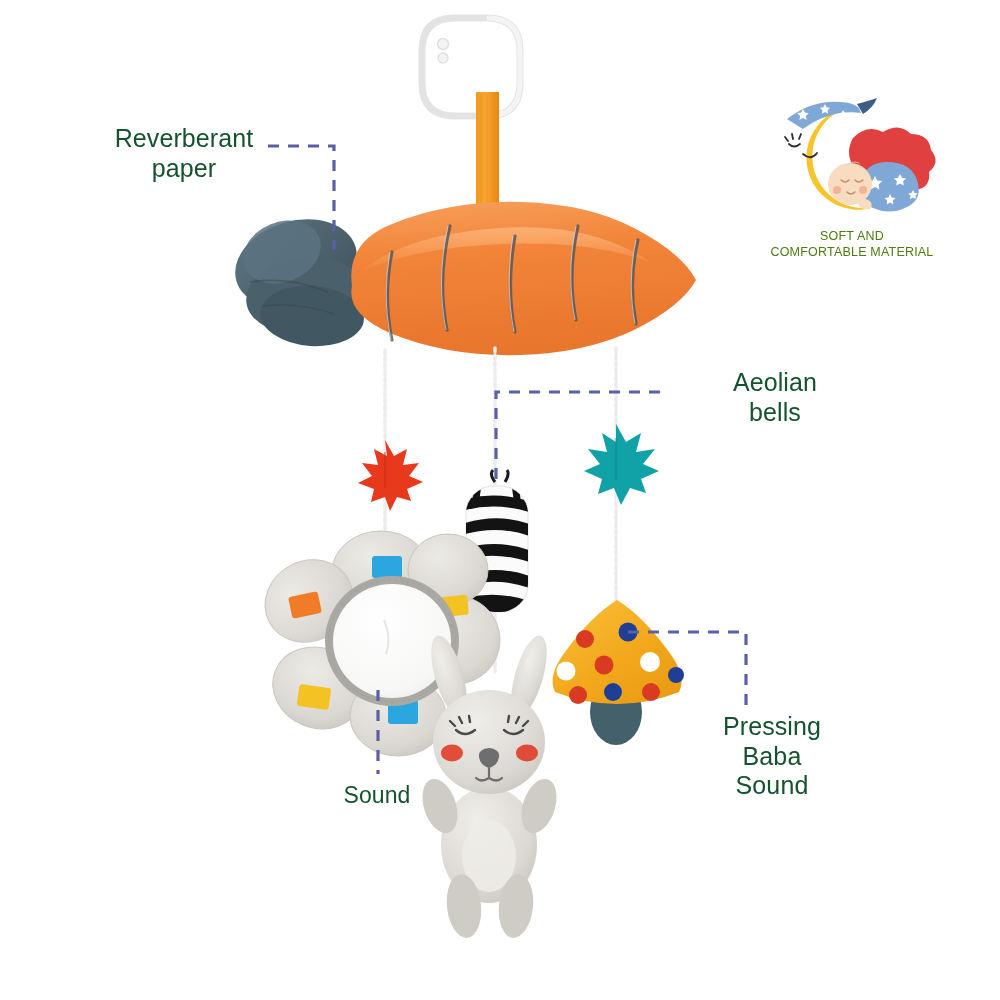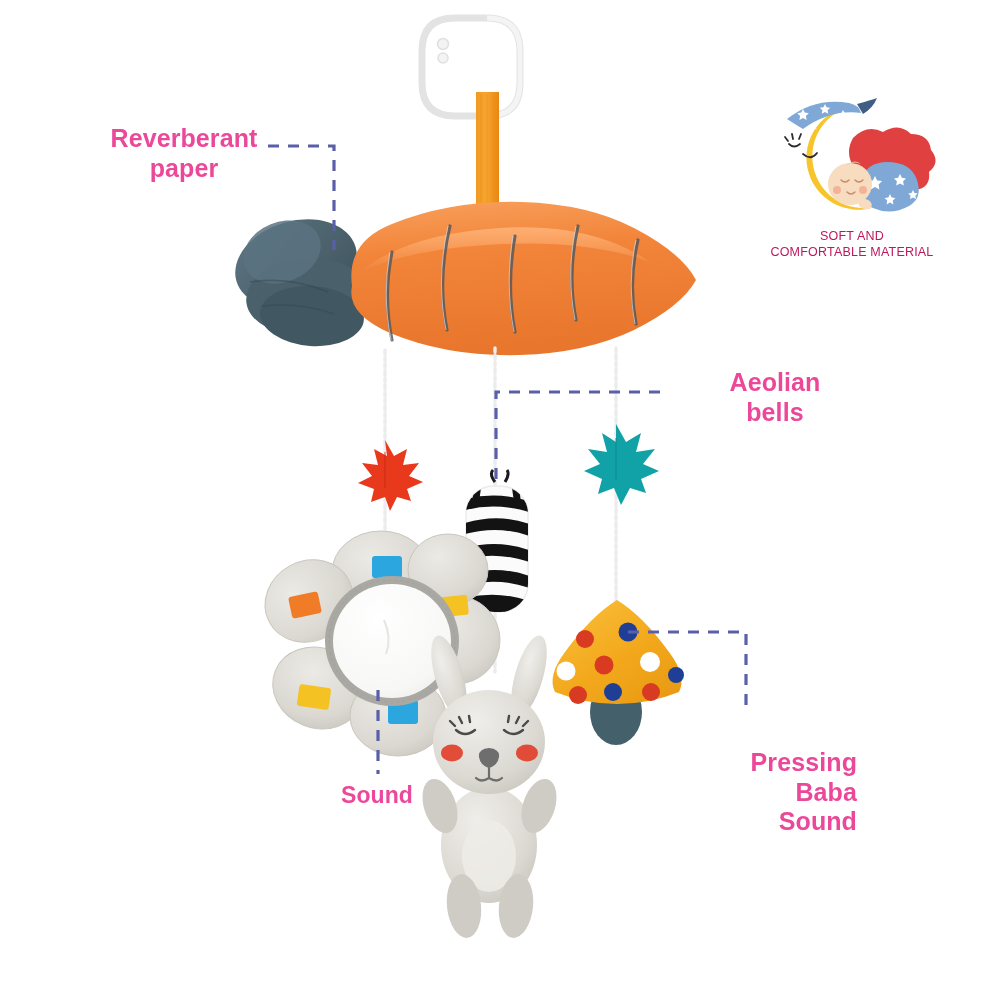--- a/index.html
+++ b/index.html
@@ -15,45 +15,44 @@
   #stage {
     position: relative;
     width: 1000px;
     height: 1000px;
     background: #ffffff;
     overflow: hidden;
   }
   
   .anno {
     position: absolute;
-    color: #ec4899;
-    font-weight: bold;
+    color: #14532d;
+    font-weight: normal;
     line-height: 1.18;
     letter-spacing: .1px;
     white-space: pre-line;
   }
   #label-reverberant {
     left: 104px; top: 124px;
     width: 160px;
     text-align: center;
     font-size: 25px;
   }
   #label-aeolian {
     left: 668px; top: 368px;
     width: 150px;
     text-align: center;
     font-size: 25px;
     margin-left: 32px;
   }
   #label-pressing {
     left: 687px; top: 712px;
     width: 170px;
-    text-align: right;
+    text-align: center;
     font-size: 25px;
-    margin-top: 36px;
   }
   #label-mirror {
     left: 312px; top: 782px;
     width: 130px;
     text-align: center;
     font-size: 23px;
   }
   
   #leaders {
     position: absolute;
@@ -71,21 +70,21 @@
   #badge .badge-art {
     width: 190px;
     height: 128px;
     margin: 0 auto;
     display: block;
   }
   #badge .badge-text {
     margin-top: 5px;
     font-size: 12.5px;
     line-height: 1.25;
-    color: #be185d;
+    color: #4d7c0f;
     letter-spacing: .2px;
     white-space: pre-line;
     font-family: "Liberation Sans", sans-serif;
   }
   
   #product {
     position: absolute;
     left: 0; top: 0;
     width: 1000px; height: 1000px;
   }

